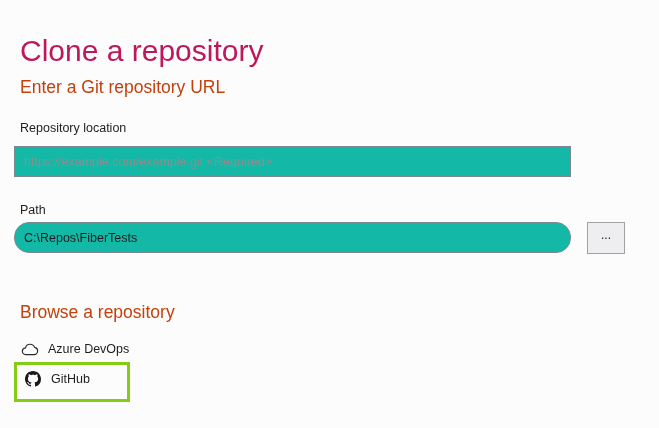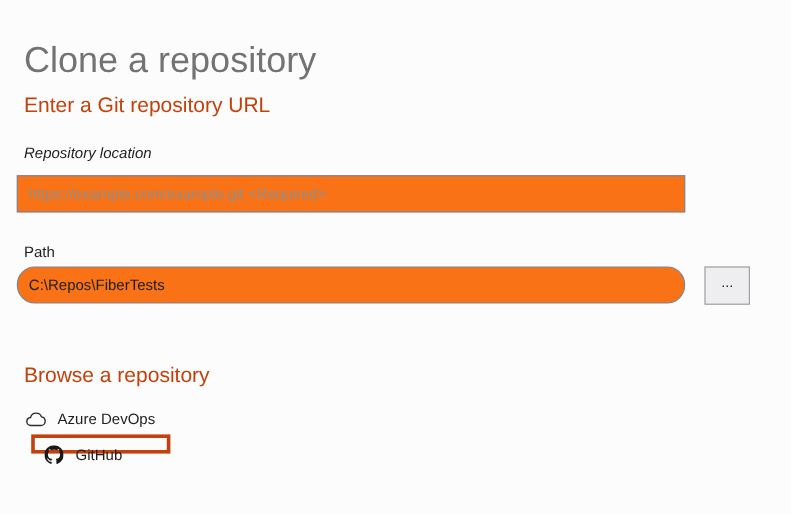--- a/index.html
+++ b/index.html
@@ -15,21 +15,21 @@
     overflow: hidden;
     color: #1e1e1e;
   }
   .page-title {
     position: absolute;
     left: 20px;
     top: 13px;
     font-size: 30px;
     font-weight: 300;
     line-height: 1.2;
-    color: #737373;
+    color: #be185d;
     white-space: nowrap;
   }
   .section-heading {
     position: absolute;
     left: 20px;
     font-size: 17.5px;
     font-weight: 400;
     line-height: 1.2;
     color: #c2410c;
     white-space: nowrap;
@@ -37,30 +37,30 @@
   .heading-url { top: 77px; }
   .heading-browse { top: 302px; }
   .field-label {
     position: absolute;
     left: 20px;
     font-size: 12.5px;
     color: #1e1e1e;
     line-height: 1.2;
     white-space: nowrap;
   }
-  .label-repo { top: 121px; font-style: italic; }
+  .label-repo { top: 121px; }
   .label-path { top: 203px; }
   .text-input {
     position: absolute;
     left: 14px;
     width: 557px;
     height: 31px;
     box-sizing: border-box;
     border: 1px solid #7f8694;
-    background: #f97316;
+    background: #14b8a6;
     font-family: "Liberation Sans", sans-serif;
     font-size: 12.5px;
     color: #1e1e1e;
     padding: 0 9px;
     outline: none;
     border-radius: 0;
   }
   .text-input::placeholder { color: #8e8e8e; opacity: 1; }
   .input-repo { top: 146px; }
   .input-path { top: 222px; border-radius: 15px; }
@@ -104,26 +104,26 @@
     text-align: right;
   }
   .row-azure {
     left: 21px;
     top: 339px;
     height: 20px;
     gap: 9px;
   }
   .highlight-box {
     position: absolute;
-    left: 26px;
+    left: 14px;
     top: 362px;
     width: 116px;
-    height: 16px;
+    height: 40px;
     box-sizing: border-box;
-    border: 3px solid #c2410c;
+    border: 3px solid #84cc16;
   }
   .row-github {
     position: absolute;
     left: 7px;
     top: 0;
     height: 27px;
     display: flex;
     align-items: center;
     gap: 9px;
   }

